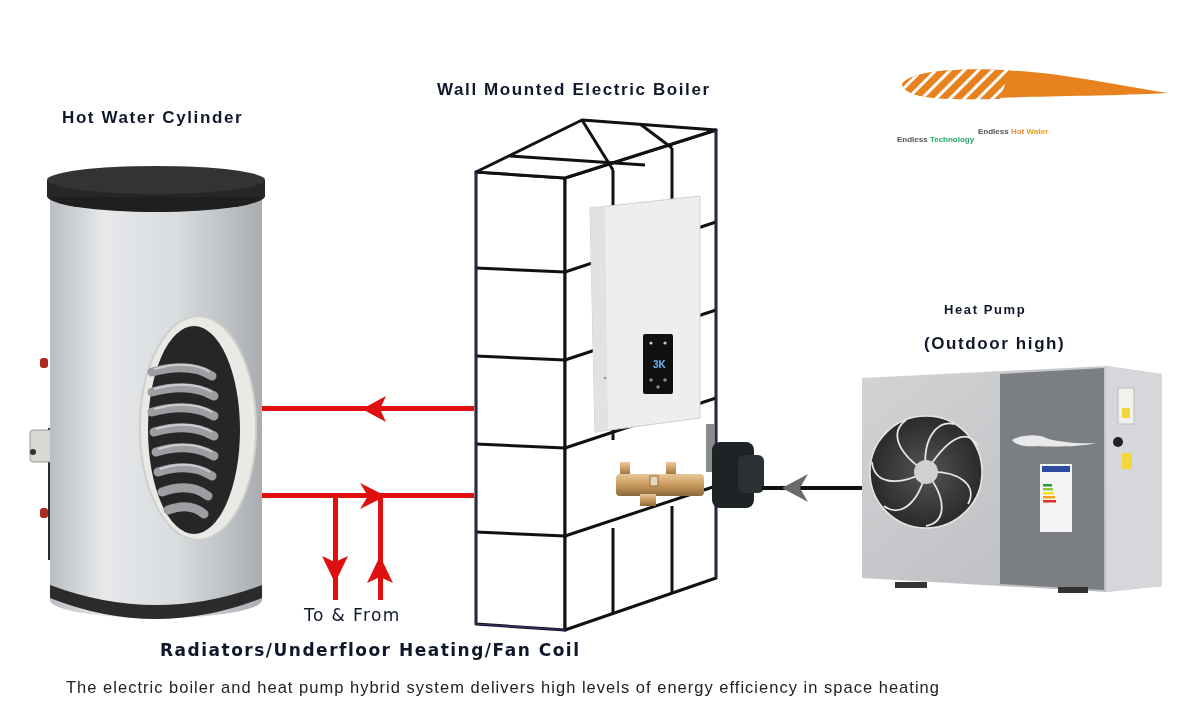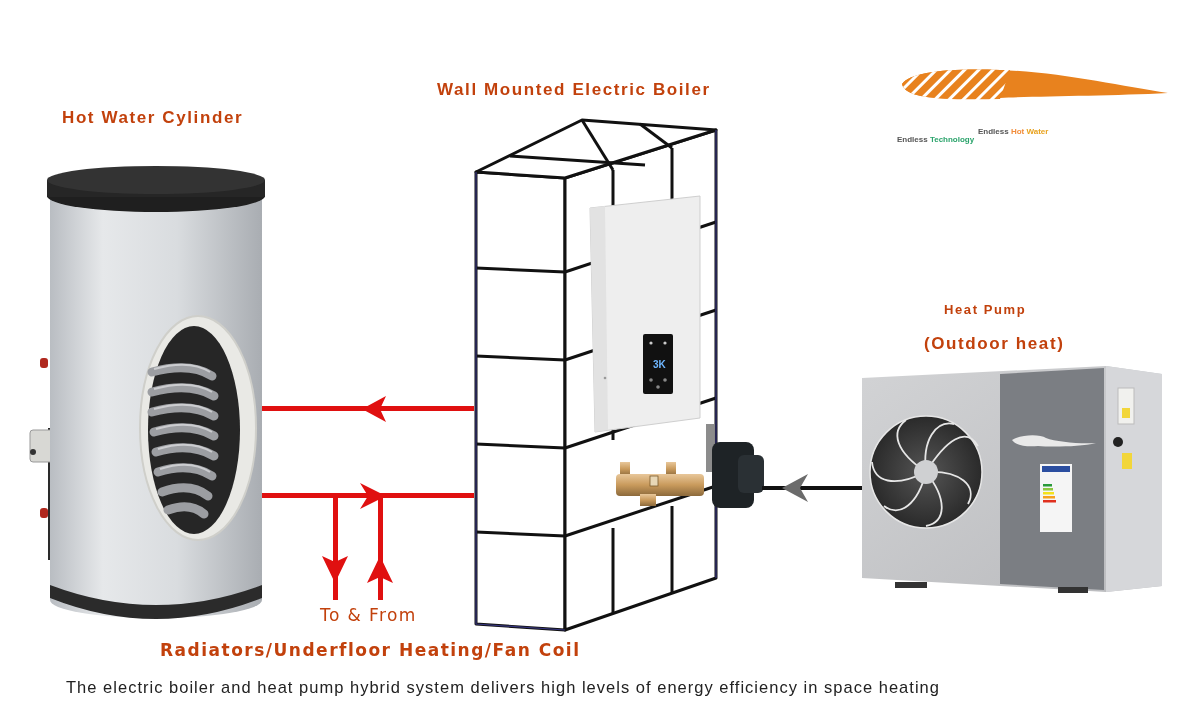--- a/index.html
+++ b/index.html
@@ -1,23 +1,23 @@
 <!DOCTYPE html>
 <html><head>
 <meta charset="utf-8">
 <style>
   html,body{margin:0;padding:0;background:#ffffff;}
   body{width:1200px;height:720px;position:relative;overflow:hidden;font-family:"Liberation Sans",sans-serif;}
   .abs{position:absolute;}
-  .lbl{font-family:"Liberation Sans",sans-serif;font-weight:bold;color:#c2410c;letter-spacing:1.6px;white-space:nowrap;}
+  .lbl{font-family:"Liberation Sans",sans-serif;font-weight:bold;color:#0f172a;letter-spacing:1.6px;white-space:nowrap;}
   #title-cyl{left:62px;top:108px;font-size:17px;}
   #title-boiler{left:437px;top:80px;font-size:17px;}
   #title-hp1{left:944px;top:302px;font-size:13px;}
   #title-hp2{left:924px;top:334px;font-size:17px;}
-  #lbl-tofrom{left:304px;top:605px;font-size:17px;font-weight:normal;letter-spacing:1.4px;font-family:"DejaVu Sans",sans-serif;margin-left:16px;}
+  #lbl-tofrom{left:304px;top:605px;font-size:17px;font-weight:normal;letter-spacing:1.4px;font-family:"DejaVu Sans",sans-serif;}
   #lbl-rad{left:160px;top:640px;font-size:17px;font-weight:bold;letter-spacing:1.5px;font-family:"DejaVu Sans",sans-serif;}
   #caption{left:66px;top:678px;font-size:17px;font-weight:normal;color:#222;letter-spacing:1.05px;font-family:"Liberation Sans",sans-serif;transform:scaleX(0.97);transform-origin:left;}
   .logo-t1{left:897px;top:115px;font-size:8px;font-weight:bold;color:#555;white-space:nowrap;margin-top:20px;}
   .logo-t2{left:957px;top:127px;font-size:8px;font-weight:bold;color:#555;white-space:nowrap;margin-left:21px;}
   svg{position:absolute;left:0;top:0;}
 </style>
 </head>
 <body>
 
 <svg width="1200" height="720" viewBox="0 0 1200 720">
@@ -206,17 +206,17 @@
 <div class="abs logo-t1">
   <span>Endless </span><span style="color:#2aa36b">Technology</span>
 </div>
 <div class="abs logo-t2">
   <span>Endless </span><span style="color:#f28c3a">Hot </span><span style="color:#e8a21e">Water</span>
 </div>
 
 <div id="title-cyl" class="abs lbl">Hot Water Cylinder</div>
 <div id="title-boiler" class="abs lbl">Wall Mounted Electric Boiler</div>
 <div id="title-hp1" class="abs lbl">Heat Pump</div>
-<div id="title-hp2" class="abs lbl">(Outdoor heat)</div>
+<div id="title-hp2" class="abs lbl">(Outdoor high)</div>
 <div id="lbl-tofrom" class="abs lbl">To &amp; From</div>
 <div id="lbl-rad" class="abs lbl">Radiators/Underfloor Heating/Fan Coil</div>
 
 <div id="caption" class="abs" style="white-space:nowrap">The electric boiler and heat pump hybrid system delivers high levels of energy efficiency in space heating</div>
 
 </body></html>

